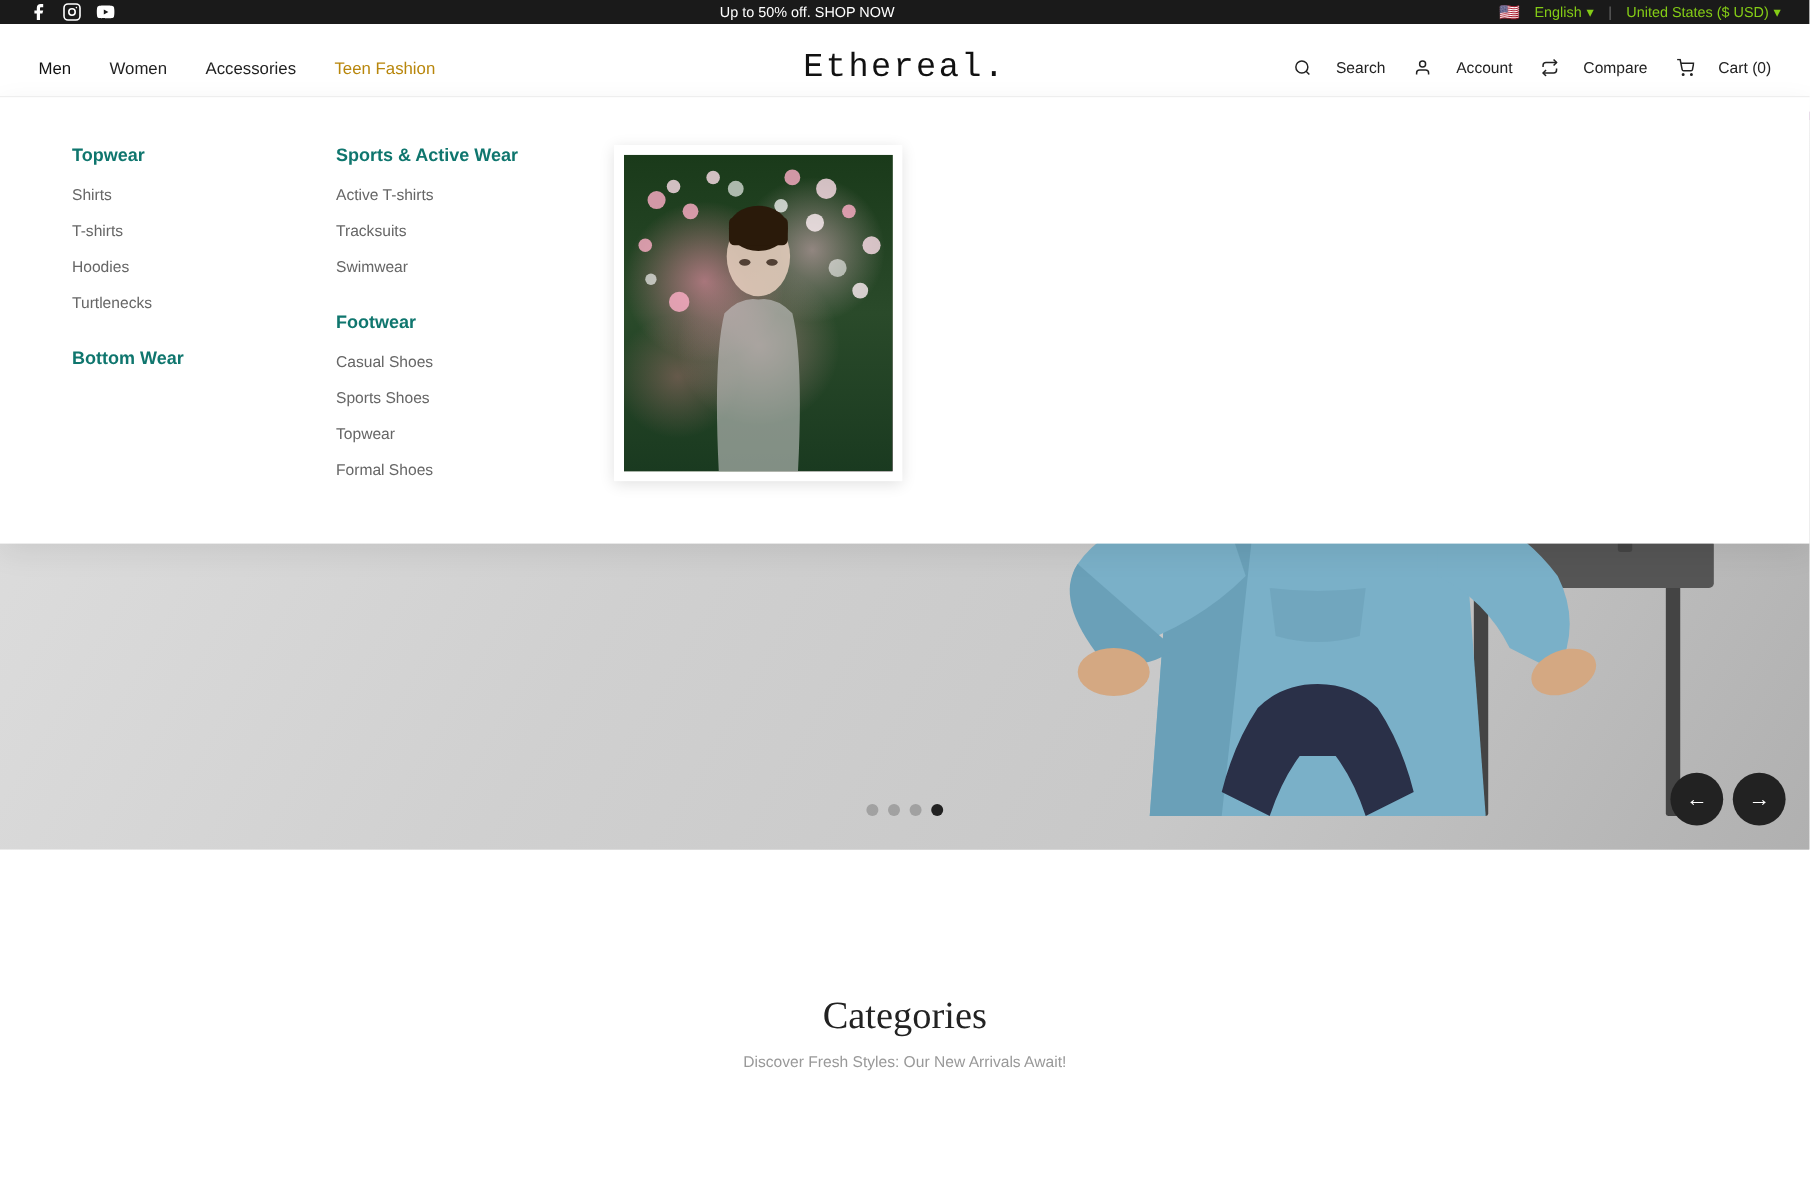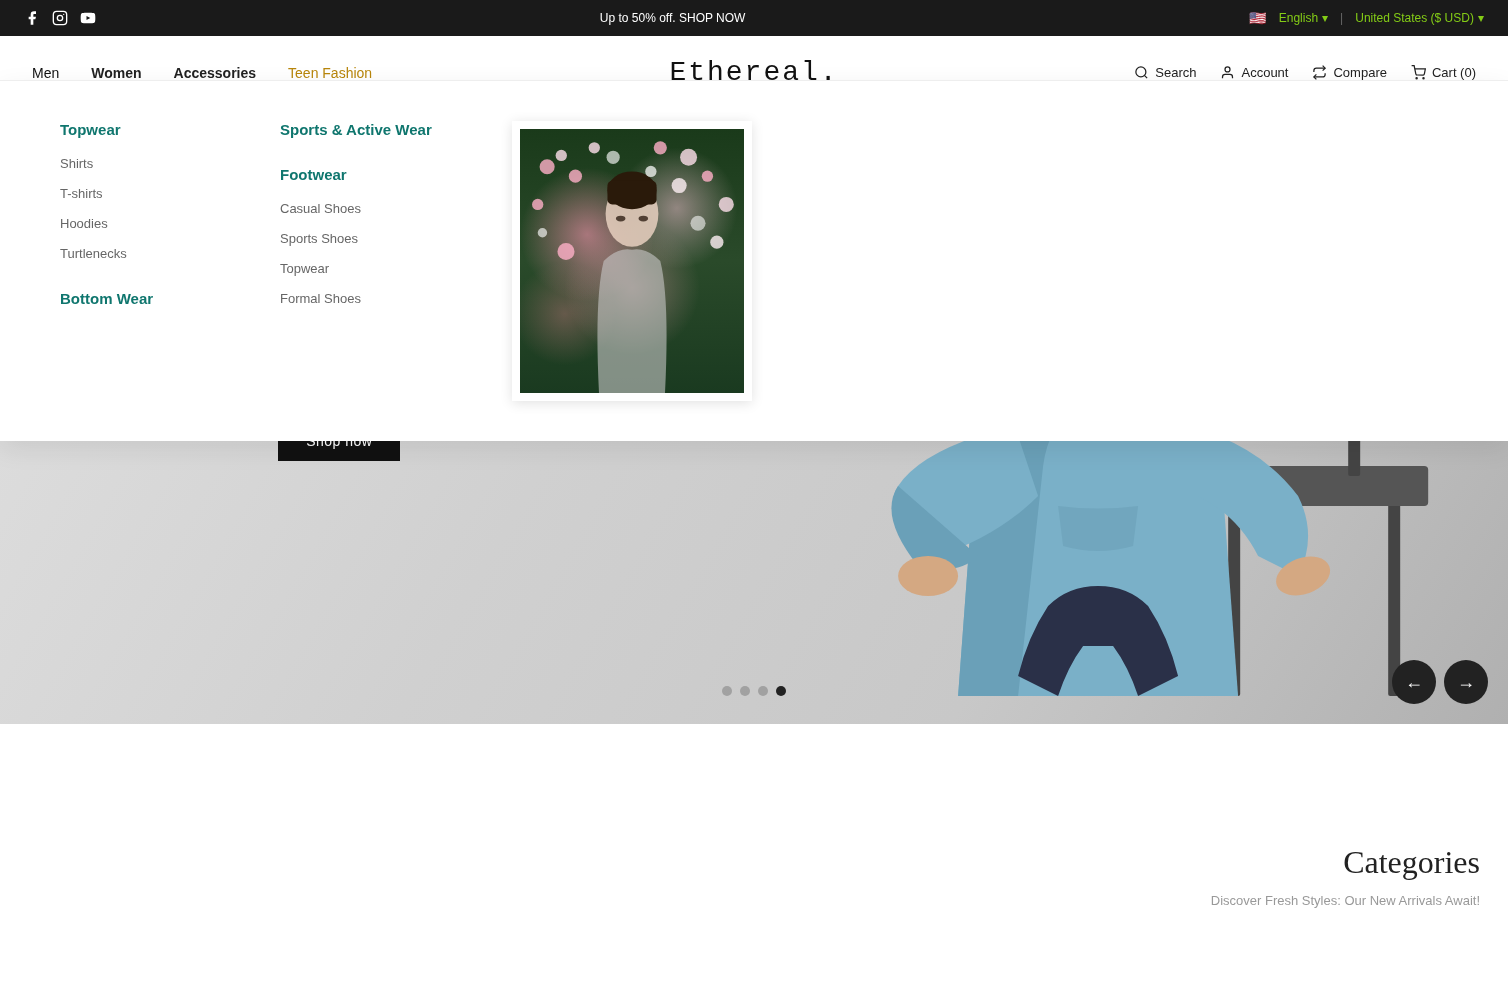--- a/index.html
+++ b/index.html
@@ -6,21 +6,21 @@
     body { font-family: -apple-system, BlinkMacSystemFont, 'Segoe UI', Arial, sans-serif; background: #fff; overflow-x: hidden; }
 
     
     .top-bar {
       background: #1a1a1a;
       color: #fff;
       display: flex;
       align-items: center;
       justify-content: space-between;
       padding: 0 24px;
-      height: 36px;
+      height: 20px;
       font-size: 12px;
     }
     .top-bar-left { display: flex; gap: 12px; align-items: center; }
     .top-bar-center { text-align: center; font-size: 12px; }
     .top-bar-center span { color: #fff; }
     .top-bar-right { display: flex; align-items: center; gap: 12px; font-size: 12px; }
     .top-bar-right .lang-select, .top-bar-right .currency-select {
       background: transparent; color: #84cc16; border: none; cursor: pointer; font-size: 12px; display: flex; align-items: flex-end; gap: 4px;
     }
     .social-icon { width: 16px; height: 16px; display: inline-flex; align-items: center; justify-content: center; }
@@ -36,27 +36,27 @@
       border-bottom: 7px solid #701a75;
       position: relative;
       z-index: 100;
     }
     .nav-left { display: flex; align-items: center; gap: 32px; }
     .nav-item {
       font-size: 14px;
       color: #222;
       cursor: pointer;
       text-decoration: none;
-      font-weight: 700;
+      font-weight: 400;
       padding: 28px 0;
     }
     .nav-item.teen-fashion { color: #b8860b; font-weight: 500; }
     .logo { font-size: 28px; font-weight: 300; letter-spacing: 2px; color: #111; font-family: Liberation Mono, monospace; position: absolute; left: 50%; transform: translateX(-50%); }
     .nav-right { display: flex; align-items: center; gap: 24px; }
-    .nav-action { display: flex; align-items: center; gap: 6px; font-size: 13px; color: #222; cursor: pointer; background: none; border: none; }
+    .nav-action { display: flex; align-items: center; gap: 20px; font-size: 13px; color: #222; cursor: pointer; background: none; border: none; }
 
     
     .dropdown-overlay {
       position: absolute;
       top: 80px;
       left: 0;
       right: 0;
       background: #fff;
       border-top: 1px solid #eee;
       box-shadow: 0 8px 24px rgba(0,0,0,0.08);
@@ -114,21 +114,21 @@
     }
     .slide-arrow {
       width: 44px; height: 44px; border-radius: 50%; background: #222; color: #fff;
       border: none; cursor: pointer; display: flex; align-items: center; justify-content: center;
       font-size: 18px;
     }
 
     
     .categories-section {
       padding: 60px 28px 40px;
-      text-align: right;
+      text-align: center;
     }
     .categories-title { font-size: 32px; font-weight: 400; color: #222; margin-bottom: 12px; font-family: Georgia, serif; }
     .categories-subtitle { font-size: 13px; color: #999; }
 
     
     .flag { font-size: 14px; }
   </style>
 </head>
 <body>
 
@@ -225,20 +225,25 @@
       <li><a>Shirts</a></li>
       <li><a>T-shirts</a></li>
       <li><a>Hoodies</a></li>
       <li><a>Turtlenecks</a></li>
     </ul>
     <h3 style="margin-top:28px">Bottom Wear</h3>
   </div>
 
   <div class="dropdown-col">
     <h3>Sports &amp; Active Wear</h3>
+    <ul>
+      <li><a>Active T-shirts</a></li>
+      <li><a>Tracksuits</a></li>
+      <li><a>Swimwear</a></li>
+    </ul>
     <h3 style="margin-top:28px">Footwear</h3>
     <ul>
       <li><a>Casual Shoes</a></li>
       <li><a>Sports Shoes</a></li>
       <li><a>Topwear</a></li>
       <li><a>Formal Shoes</a></li>
     </ul>
   </div>
 
   <div class="dropdown-image">

